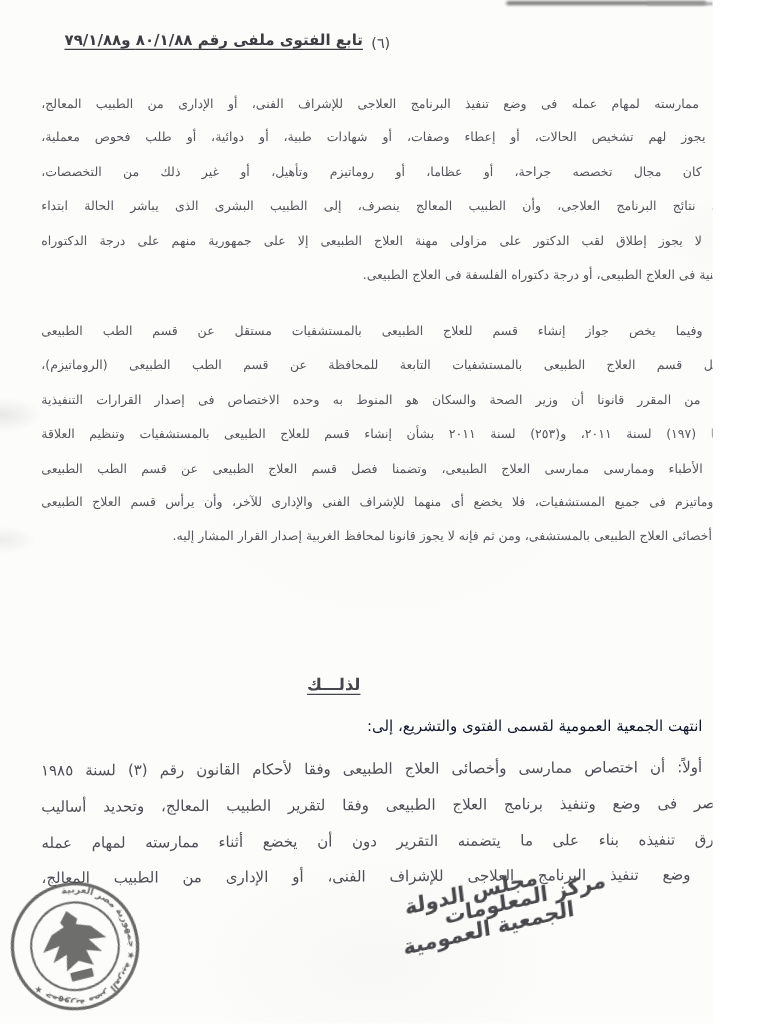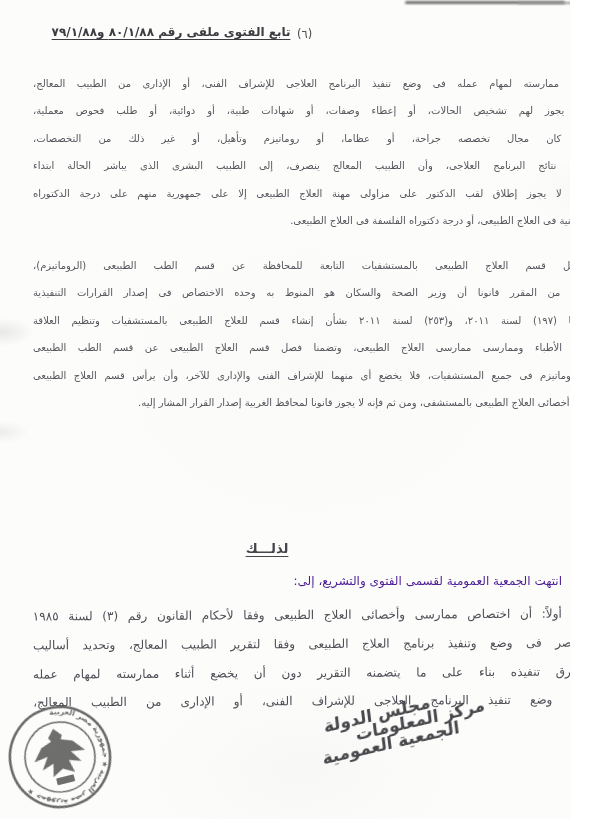--- a/index.html
+++ b/index.html
@@ -45,21 +45,21 @@
 
   .heading {
     position:absolute; top:541px; left:0; width:100%;
     text-align:center; transform:translateX(-18px);
     font-size:13px; font-weight:bold; color:#44444c;
     text-decoration:underline; text-underline-offset:3px;
   }
   .intro {
     position:absolute; top:574px; left:33px; width:554px;
     direction:rtl; text-align:right; text-indent:25px;
-    font-size:12px; color:#4c1d95;
+    font-size:12px; color:#0f172a;
   }
 
   .stamp { position:absolute; left:4px; top:701px;
     transform:rotate(-14deg); opacity:.82; filter:blur(0.4px); }
   .stamp .ring { fill:none; stroke:#4a4a4a; }
   .ringtext { font-size:7.5px; fill:#4a4a4a; letter-spacing:1.6px; font-weight:bold;
     font-family:"DejaVu Sans", sans-serif; }
   .eagle { fill:#4f4f4f; }
 
   .signature {
@@ -88,20 +88,21 @@
     <div class="para para1">
       <div class="tline">أثناء ممارسته لمهام عمله فى وضع تنفيذ البرنامج العلاجى للإشراف الفنى، أو الإدارى من الطبيب المعالج،</div>
       <div class="tline">فلا يجوز لهم تشخيص الحالات، أو إعطاء وصفات، أو شهادات طبية، أو دوائية، أو طلب فحوص معملية،</div>
       <div class="tline">أيا كان مجال تخصصه جراحة، أو عظاما، أو روماتيزم وتأهيل، أو غير ذلك من التخصصات،</div>
       <div class="tline">على نتائج البرنامج العلاجى، وأن الطبيب المعالج ينصرف، إلى الطبيب البشرى الذى يباشر الحالة ابتداء</div>
       <div class="tline">وأنه لا يجوز إطلاق لقب الدكتور على مزاولى مهنة العلاج الطبيعى إلا على جمهورية منهم على درجة الدكتوراه</div>
       <div class="tline lastline">المهنية فى العلاج الطبيعى، أو درجة دكتوراه الفلسفة فى العلاج الطبيعى.</div>
     </div>
 
     <div class="para para2">
+      <div class="tline indent">وفيما يخص جواز إنشاء قسم للعلاج الطبيعى بالمستشفيات مستقل عن قسم الطب الطبيعى</div>
       <div class="tline">بفصل قسم العلاج الطبيعى بالمستشفيات التابعة للمحافظة عن قسم الطب الطبيعى (الروماتيزم)،</div>
       <div class="tline">فإنه من المقرر قانونا أن وزير الصحة والسكان هو المنوط به وحده الاختصاص فى إصدار القرارات التنفيذية</div>
       <div class="tline">رقما (١٩٧) لسنة ٢٠١١، و(٢٥٣) لسنة ٢٠١١ بشأن إنشاء قسم للعلاج الطبيعى بالمستشفيات وتنظيم العلاقة</div>
       <div class="tline">بين الأطباء وممارسى ممارسى العلاج الطبيعى، وتضمنا فصل قسم العلاج الطبيعى عن قسم الطب الطبيعى</div>
       <div class="tline">والروماتيزم فى جميع المستشفيات، فلا يخضع أى منهما للإشراف الفنى والإدارى للآخر، وأن يرأس قسم العلاج الطبيعى</div>
       <div class="tline lastline">أحد أخصائى العلاج الطبيعى بالمستشفى، ومن ثم فإنه لا يجوز قانونا لمحافظ الغربية إصدار القرار المشار إليه.</div>
     </div>
 
     <div class="heading">لذلـــك</div>
 

